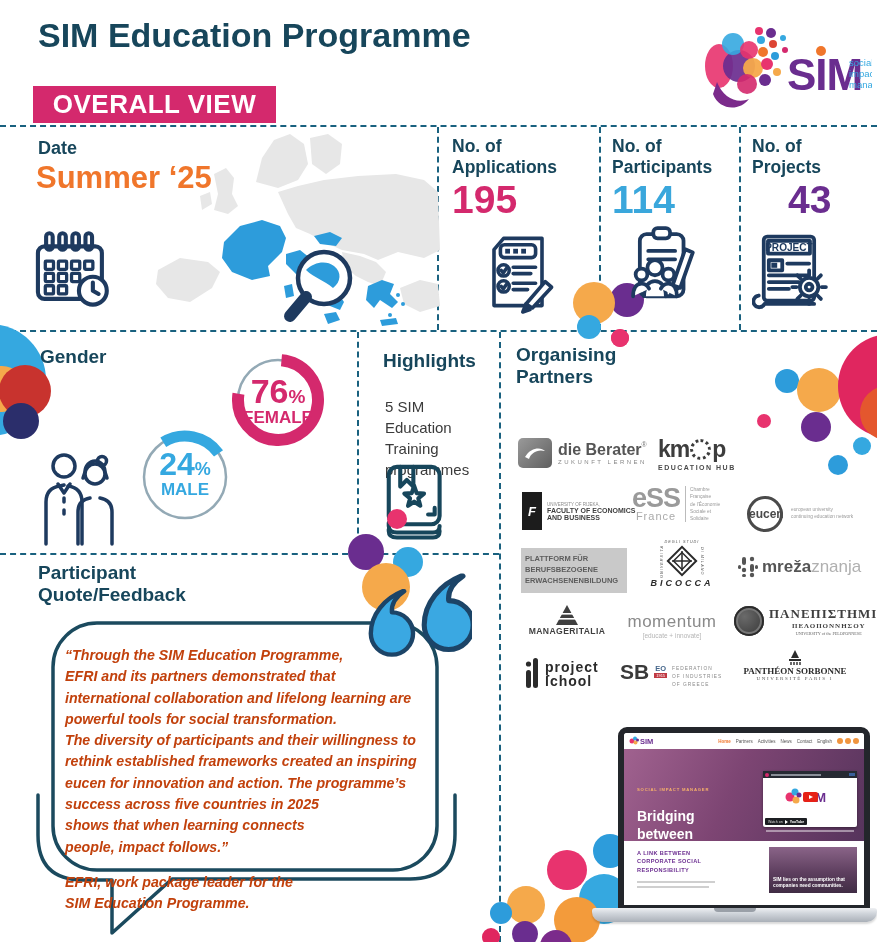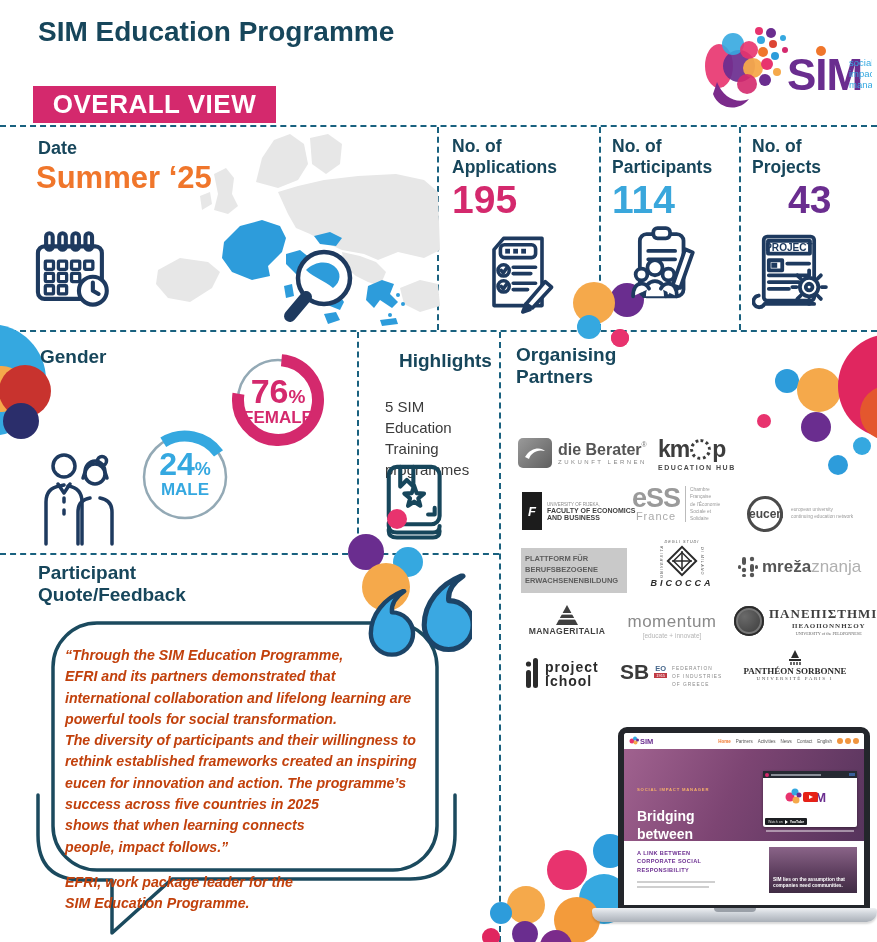--- a/index.html
+++ b/index.html
@@ -23,21 +23,21 @@
   .quote-line{display:block;}
   
   .laptop{position:absolute;z-index:5;}
   .mini-nav-link{font-size:4.5px;color:#555;margin-left:5px;}
 </style>
 </head>
 <body>
 
 <div class="page">
 
-  <div class="abs" style="left:38px;top:16px;font-size:28px;font-weight:bold;color:#17465b;z-index:3;">SIM Education Programme</div>
+  <div class="abs" style="left:38px;top:16px;font-size:34px;font-weight:bold;color:#17465b;z-index:3;">SIM Education Programme</div>
 
   <div class="abs" style="left:33px;top:86px;width:243px;height:37px;background:#d4296d;z-index:3;
        display:flex;align-items:center;justify-content:center;">
     <span style="color:#fff;font-weight:bold;font-size:26px;letter-spacing:.5px;">OVERALL VIEW</span>
   </div>
 
   <div class="abs" style="left:697px;top:24px;z-index:3;">
     <svg width="175" height="88" viewBox="0 0 175 88">
       <ellipse cx="22" cy="42" rx="14" ry="22" fill="#e8336e" opacity=".9"></ellipse>
       <path d="M20,58 C26,74 40,80 52,75 C42,88 22,86 16,70 Z" fill="#7b2b8b"></path>
@@ -228,21 +228,21 @@
       <path d="M6,94 V52 q0,-14 14,-16 l4,-1 M42,94 V52 q0,-14 -14,-16"></path>
       <path d="M18,34 l6,9 6,-9"></path>
       <path d="M24,48 v4 M24,60 v4"></path>
       <circle cx="62" cy="11" r="4.5"></circle>
       <circle cx="55" cy="24" r="10"></circle>
       <path d="M45,22 a10,11 0 0 1 20,0 l2,6 M43,28 l2,-6"></path>
       <path d="M38,94 V62 q0,-12 12,-14 M72,94 V62 q0,-12 -12,-14"></path>
     </svg>
   </div>
 
-  <div class="abs section-h" style="left:383px;top:350px;margin-left:16px;">Highlights</div>
+  <div class="abs section-h" style="left:383px;top:350px;">Highlights</div>
   <div class="abs pre" style="left:385px;top:396px;width:100px;font-size:15px;color:#3b3b3b;line-height:1.4;z-index:3;">5 SIM
 Education
 Training
 programmes</div>
 
   <div class="abs icon" style="left:382px;top:462px;">
     <svg width="66" height="82" viewBox="0 0 80 100" fill="none" stroke="#17465b" stroke-width="5" stroke-linecap="round" stroke-linejoin="round">
       <rect x="8" y="6" width="62" height="70" rx="10"></rect>
       <path d="M22,6 V30 L30,22 L38,30 V6"></path>
       <path d="M39,29 L42,38 L51,38.6 L44,44.4 L46.5,53.4 L39,48.4 L31.5,53.4 L34,44.4 L27,38.6 L36,38 Z"></path>

